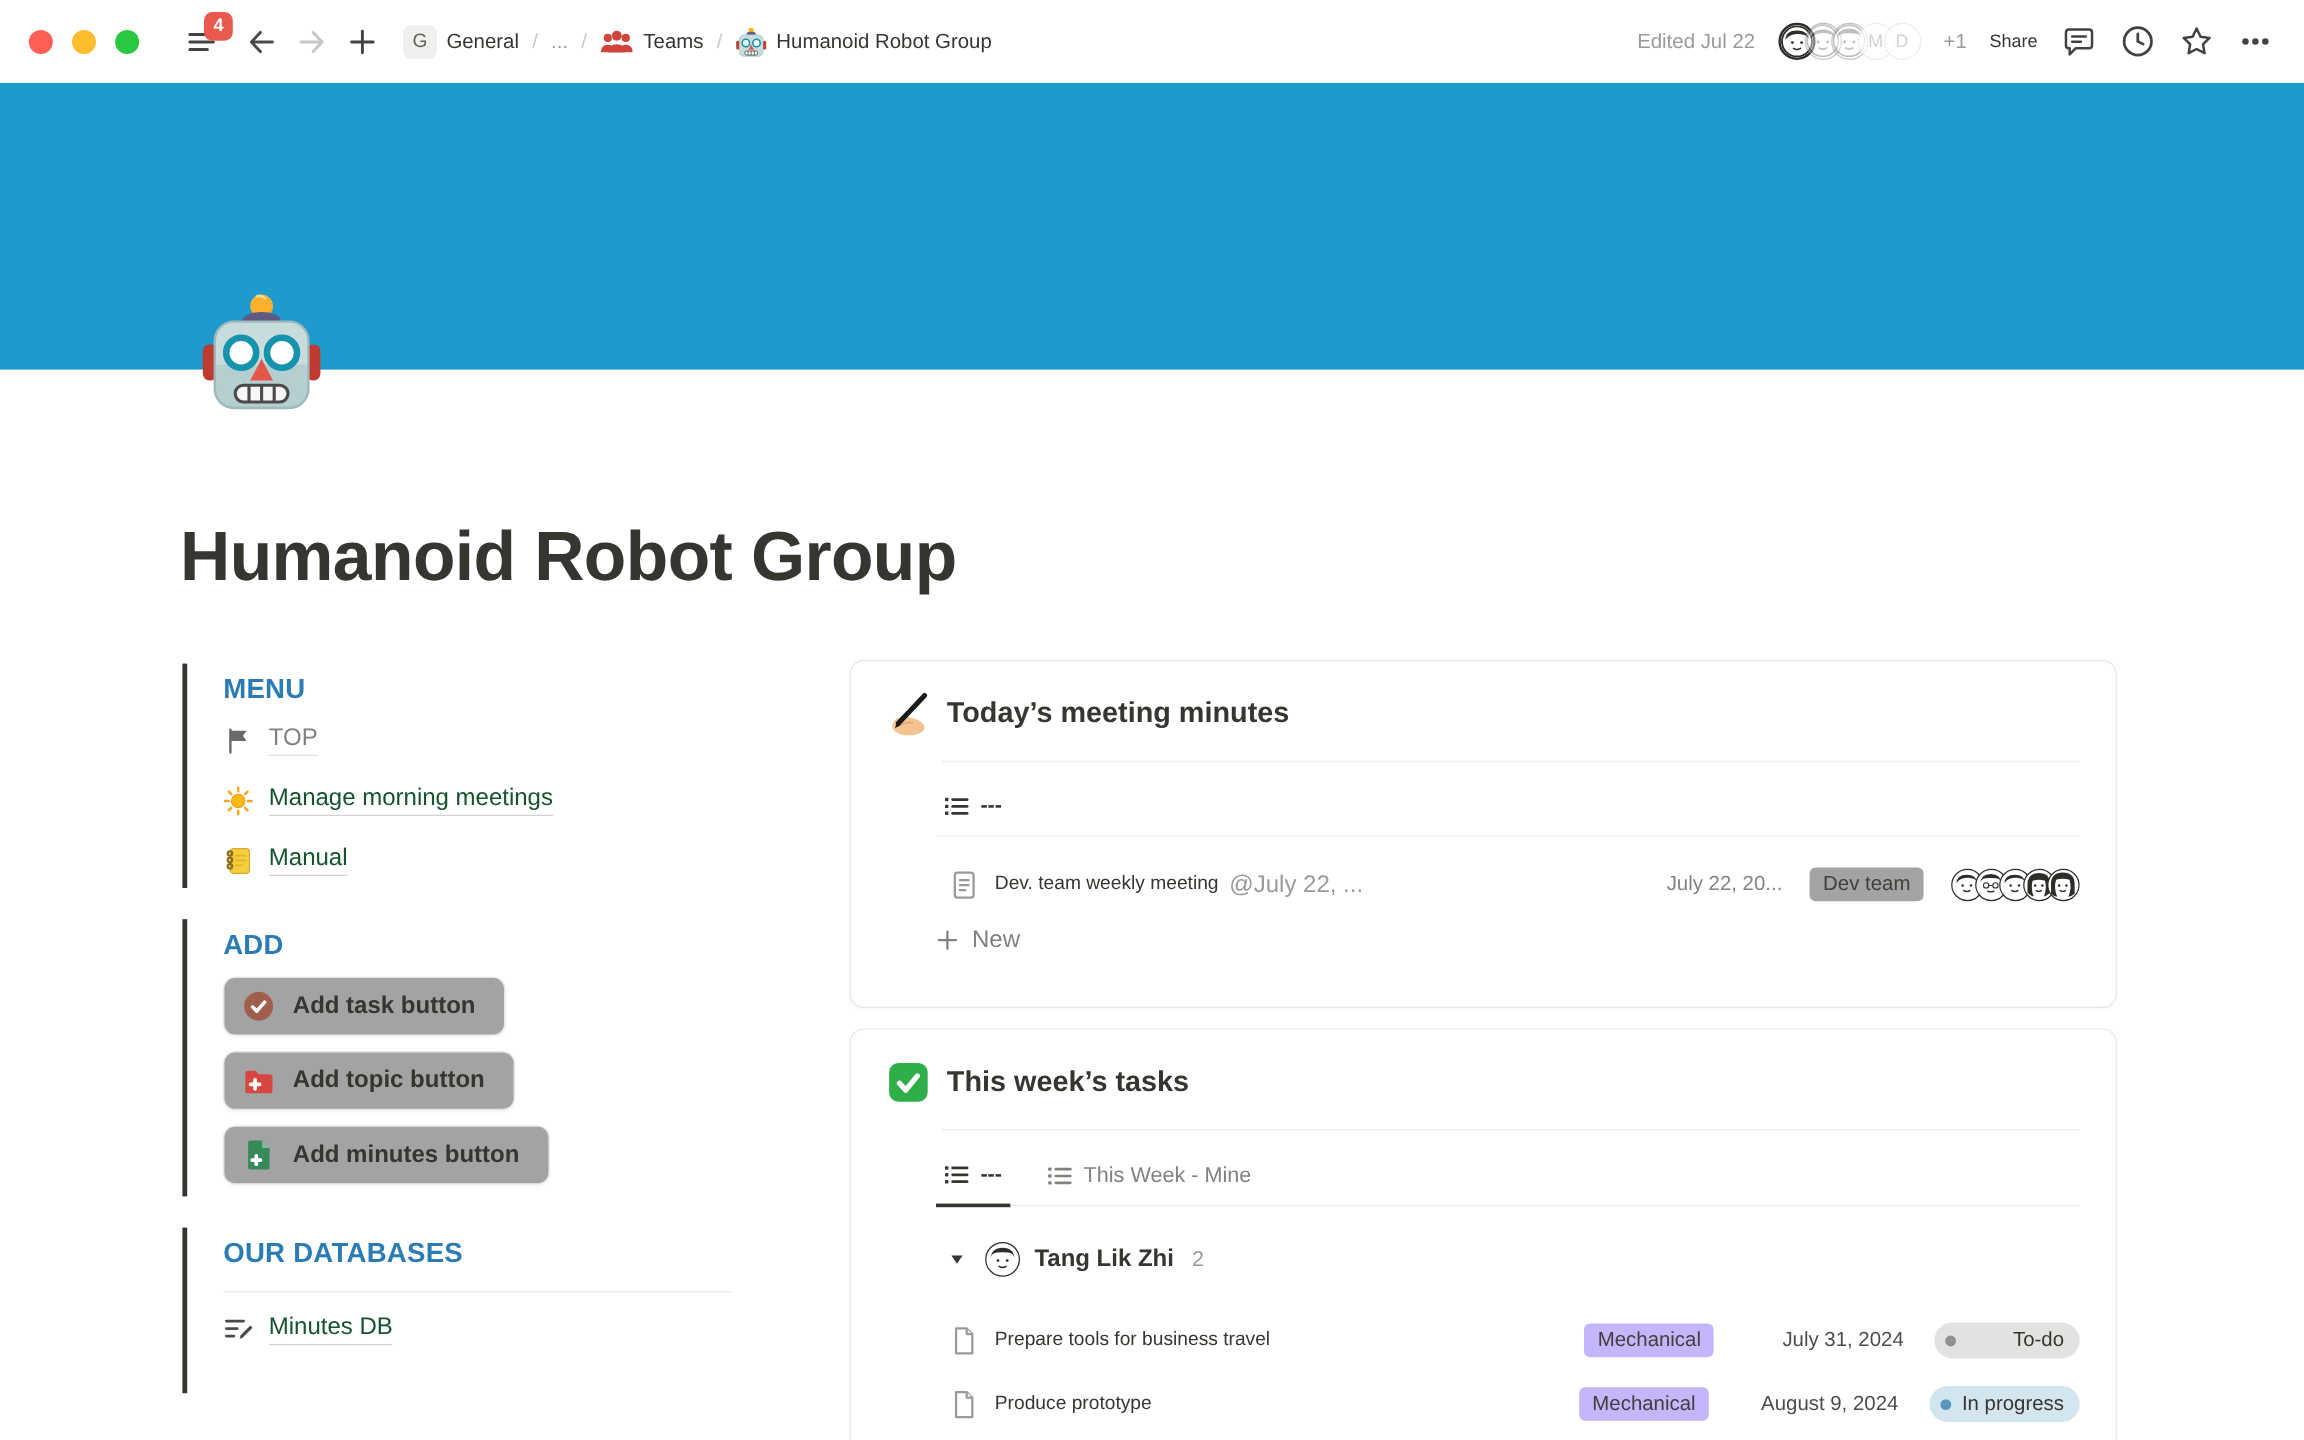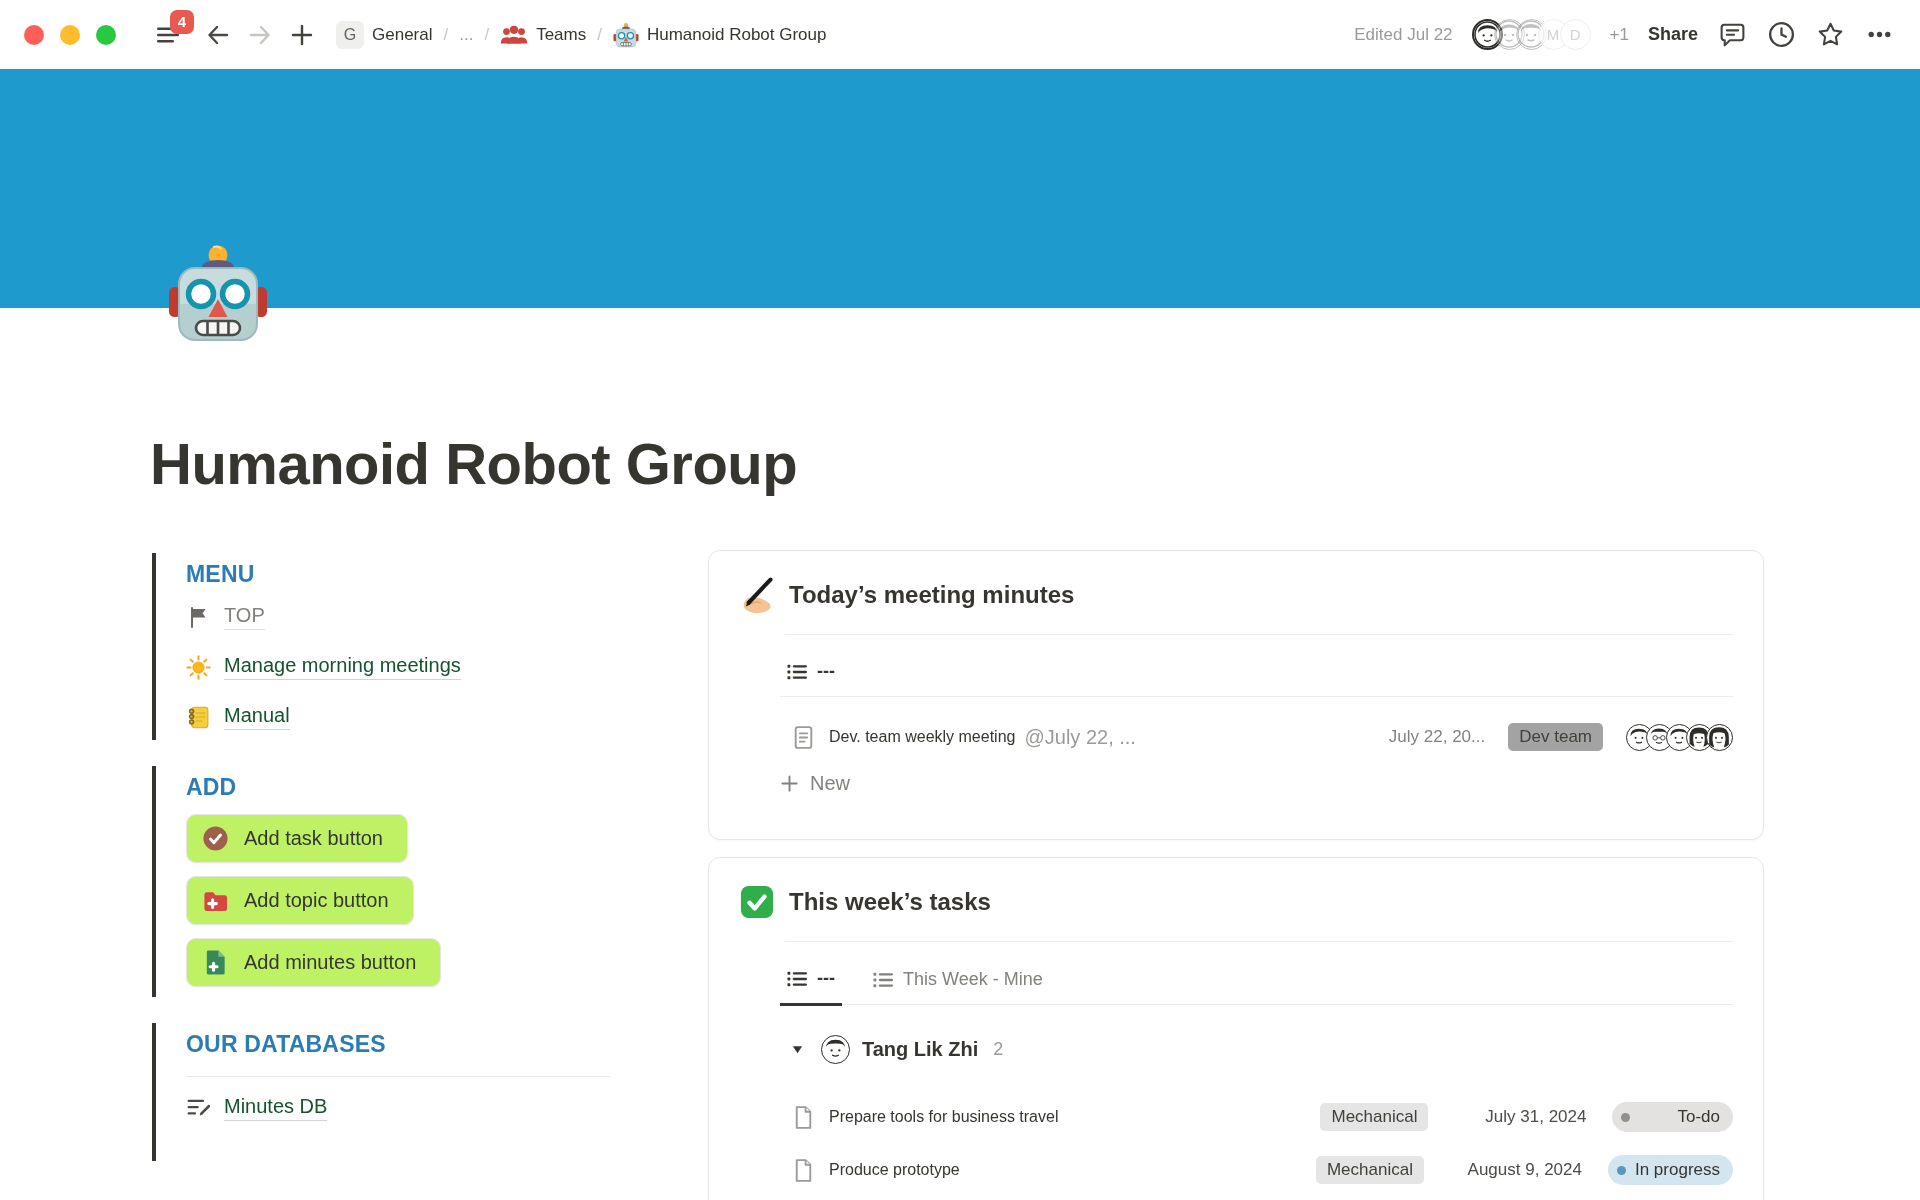--- a/index.html
+++ b/index.html
@@ -26,41 +26,41 @@
   .tb-right { margin-left:auto; display:flex; align-items:center; gap:19px; }
   .edited { color:#9B9A97; font-size:17px; white-space:nowrap; }
   .avstack-top { display:flex; align-items:center; }
   .av { width:31px; height:31px; border-radius:50%; background:#fff; overflow:hidden; flex:0 0 auto; }
   .avstack-top .av { margin-left:-9px; }
   .avstack-top .av:first-child { margin-left:0; }
   .av.faded { opacity:.42; }
   .av.initial { border:1.5px solid #E8E7E5; color:#C6C5C2; font-size:15px; font-weight:500;
                 display:flex; align-items:center; justify-content:center; opacity:.75; }
   .overflow-count { color:#9B9A97; font-size:17px; }
-  .share { font-size:18px; color:#37352F;font-weight:bold; }
+  .share { font-size:15px; color:#37352F; }
   .tb-icon { width:30px; height:30px; display:flex; align-items:center; justify-content:center; }
 
   
   .cover { position:absolute; top:69px; left:0; width:1920px; height:239px; background:#1F9ACD; }
   .page-icon { position:absolute; left:168px; top:242px; width:100px; height:100px; z-index:3; }
   .page-title { position:absolute; left:150px; top:430px; font-size:58px; font-weight:700; letter-spacing:-0.5px; color:#37352F; }
 
   
   .left-col { position:absolute; left:152px; top:553px; width:458px; }
   .qsection { border-left:4px solid #35342F; padding:8px 0 10px 30px; }
   .qsection + .qsection { margin-top:26px; }
   .sec-heading { font-size:23px; font-weight:700; color:#2B7CB5; letter-spacing:0.2px; }
   .menu-row { display:flex; align-items:center; gap:13px; margin-top:24px; }
   .menu-row .ico { width:25px; height:25px; flex:0 0 auto; display:flex; }
   .link-label { font-size:20px; font-weight:500; color:#14532d; border-bottom:1.5px solid rgba(55,53,47,.22); padding-bottom:2px; }
   .link-label.muted { color:#82817D; border-bottom-color:rgba(55,53,47,.16); }
   .btn-row { margin-top:13px; }
-  .pill-btn { display:inline-flex; align-items:center; gap:15px; padding:10px 24px 10px 15px; background:#bef264;
+  .pill-btn { display:inline-flex; align-items:center; gap:15px; padding:10px 24px 10px 15px; background:#a3a3a3;
               border:1px solid #E6E5E3; border-radius:10px; box-shadow:0 1px 2px rgba(15,15,15,.05);
-              font-size:20px; font-weight:400; color:#37352F; }
+              font-size:20px; font-weight:700; color:#37352F; }
   .pill-btn .ico { width:27px; height:27px; display:flex; }
   .db-divider { height:1px; background:#E8E7E5; margin-top:18px; }
 
   
   .right-col { position:absolute; left:708px; top:550px; width:1056px; }
   .card { background:#fff; border:1px solid #E7E6E4; border-radius:12px; box-shadow:0 1px 2px rgba(15,15,15,.03);
           padding:26px 30px 22px 30px; }
   .card.tasks { margin-top:17px; height:386px; }
   .card.minutes { height:290px; }
   .card-header { display:flex; align-items:center; gap:14px; }
@@ -74,21 +74,21 @@
   .tab.inactive { color:#82817D; font-weight:500; }
   .tab .ico { width:21px; height:18px; display:flex; }
   .db-row { display:flex; align-items:center; margin:26px 0 0 52px; }
   .row-ico { width:25px; height:25px; flex:0 0 auto; display:flex; }
   .row-title { font-size:16px; font-weight:400; margin-left:13px; white-space:nowrap; }
   .row-mention { font-size:20px; color:#9B9A97; margin-left:9px; white-space:nowrap; }
   .row-right { margin-left:auto; display:flex; align-items:center; gap:23px; }
   .row-date { font-size:17px; color:#83827E; white-space:nowrap; }
   .tag { font-size:17px; color:#41403B; padding:4px 11px; border-radius:5px; white-space:nowrap; }
   .tag.brown { background:#a3a3a3; }
-  .tag.pink { background:#e5e5e5; }
+  .tag.pink { background:#c4b5fd; }
   .avstack-row { display:flex; }
   .avstack-row .av { width:27px; height:27px; margin-left:-7px; }
   .avstack-row .av:first-child { margin-left:0; }
   .new-row { display:flex; align-items:center; gap:11px; margin:21px 0 0 41px; color:#82817D; font-size:20px; }
   .group-row { display:flex; align-items:center; margin:30px 0 0 52px; }
   .group-tri { width:13px; height:13px; display:flex; margin-right:17px; }
   .group-av { width:29px; height:29px; border-radius:50%; overflow:hidden; margin-right:12px; }
   .group-name { font-size:20px; font-weight:600; }
   .group-count { font-size:18px; color:#9B9A97; margin-left:15px; }
   .status { display:inline-flex; align-items:center; gap:9px; border-radius:999px; padding:5px 13px 5px 9px;

